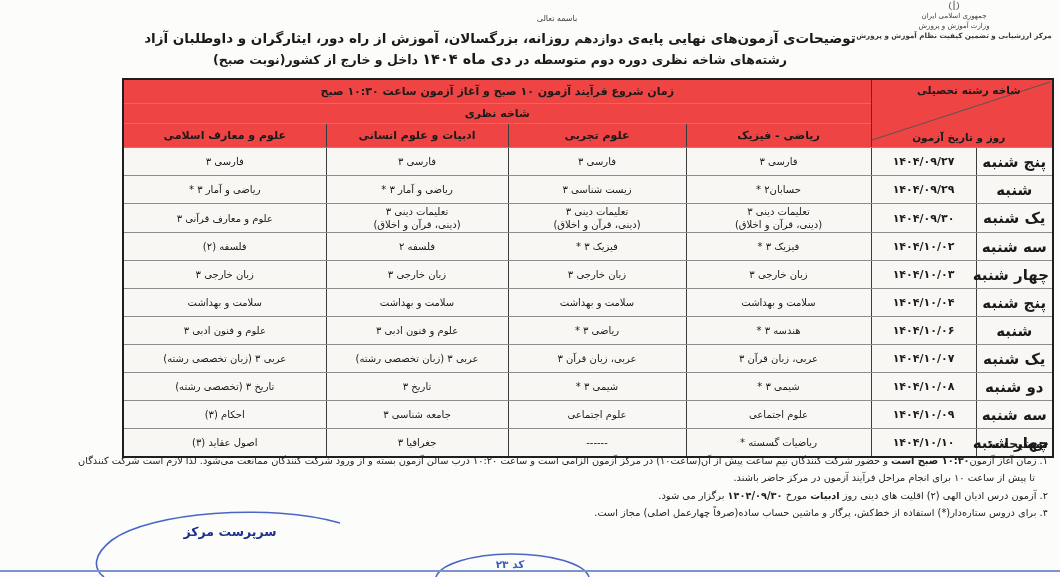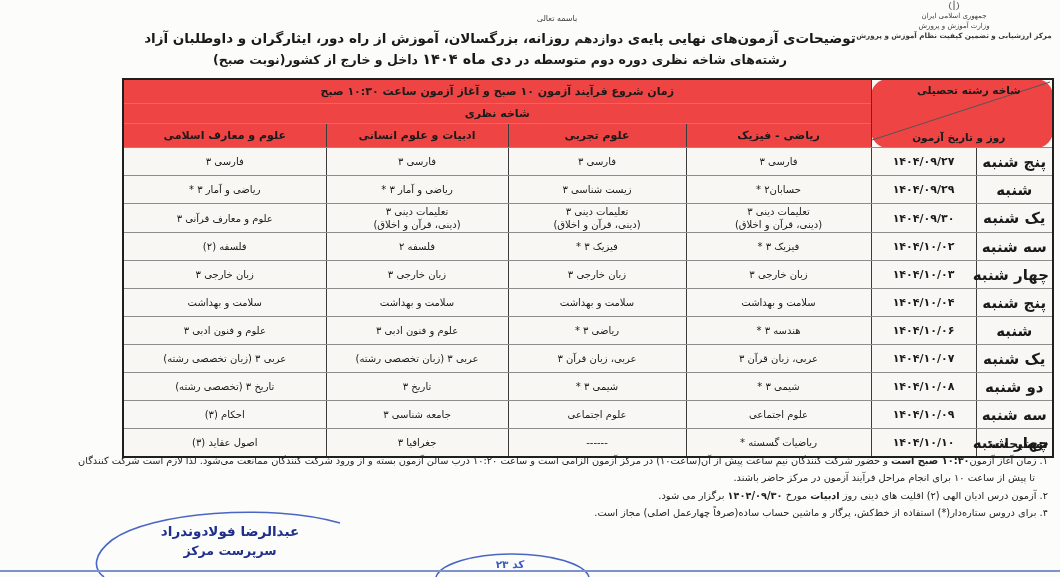--- a/index.html
+++ b/index.html
@@ -28,21 +28,21 @@
   }
   table.sched td{
     border-left:1.2px solid #3c3c3c; border-right:1.2px solid #3c3c3c;
     border-top:1px solid #8d8d8d; border-bottom:1px solid #8d8d8d;
     text-align:center; vertical-align:middle; padding:1px 3px;
   }
   tr.hrow1 td, tr.hrow2 td, tr.hrow3 td{background:#ef4444;}
   td.time-hdr{font-weight:bold; font-size:11px; height:21px;}
   td.branch-hdr{font-weight:bold; font-size:11px; height:17px;}
   td.col-hdr{font-weight:bold; font-size:11px; height:21px; border-bottom:1.5px solid #2a2a2a;}
-  td.corner{position:relative; padding:0; border-bottom:1.5px solid #2a2a2a;border-radius:17px;}
+  td.corner{position:relative; padding:0; border-bottom:1.5px solid #2a2a2a;}
   .corner-top{position:absolute; top:4px; left:0; right:0; text-align:center; padding-left:14px; font-weight:bold; font-size:10.5px;}
   .corner-bottom{position:absolute; bottom:4px; left:0; right:0; text-align:center; padding-right:6px; font-weight:bold; font-size:10.5px;}
   td.day{font-weight:bold; font-size:15px; white-space:nowrap;}
   td.date{font-weight:bold; font-size:11px; white-space:nowrap; letter-spacing:.3px;}
   td.subject{font-weight:normal; font-size:10px; white-space:pre-line; height:25px; line-height:13px;}
   
   .notes{position:absolute; top:436px; right:12px; left:6px;}
   .notes-title{font-weight:bold; font-size:12.5px; margin-bottom:1px;}
   .note-line{font-size:9.8px; line-height:17.4px; color:#222; white-space:nowrap;}
   .note-line.indent{padding-right:13px;}
@@ -208,21 +208,20 @@
     <div class="notes-title">توضیحات:</div>
     <div id="notes-list">
         <div class="note-line"><span>۱. زمان آغاز آزمون</span><span class="seg-strong">۱۰:۳۰ صبح است</span><span> و حضور شرکت کنندگان نیم ساعت پیش از آن(ساعت۱۰) در مرکز آزمون الزامی است و ساعت ۱۰:۲۰ درب سالن آزمون بسته و از ورود شرکت کنندگان ممانعت می‌شود. لذا لازم است شرکت کنندگان</span></div>
         <div class="note-line indent"><span>تا پیش از ساعت ۱۰ برای انجام مراحل فرآیند آزمون در مرکز حاضر باشند.</span></div>
         <div class="note-line"><span>۲. آزمون درس ادیان الهی (۲) اقلیت های دینی روز </span><span class="seg-strong">ادبیات</span><span> مورخ </span><span class="seg-strong">۱۴۰۴/۰۹/۳۰</span><span> برگزار می شود.</span></div>
         <div class="note-line"><span>۴. برای دروس ستاره‌دار(*) استفاده از خط‌کش، پرگار و ماشین حساب ساده(صرفاً چهارعمل اصلی) مجاز است.</span></div>
       </div>
   </div>
 
   <div class="sig">
-    <div class="name">عبدالرضا فولادوندراد</div>
     <div class="role">سرپرست مرکز</div>
   </div>
 
   <svg class="overlay" width="1060" height="577" viewBox="0 0 1060 577">
     <path d="M 340 523 C 270 503, 150 512, 112 540 C 94 554, 92 568, 104 577" fill="none" stroke="#4a66c4" stroke-width="1.6"></path>
     <path d="M 436 577 A 77 26 0 0 1 589 577" fill="none" stroke="#4a66c4" stroke-width="1.6"></path>
   </svg>
 
   <div class="stamp-label">کد ۲۳</div>
 

